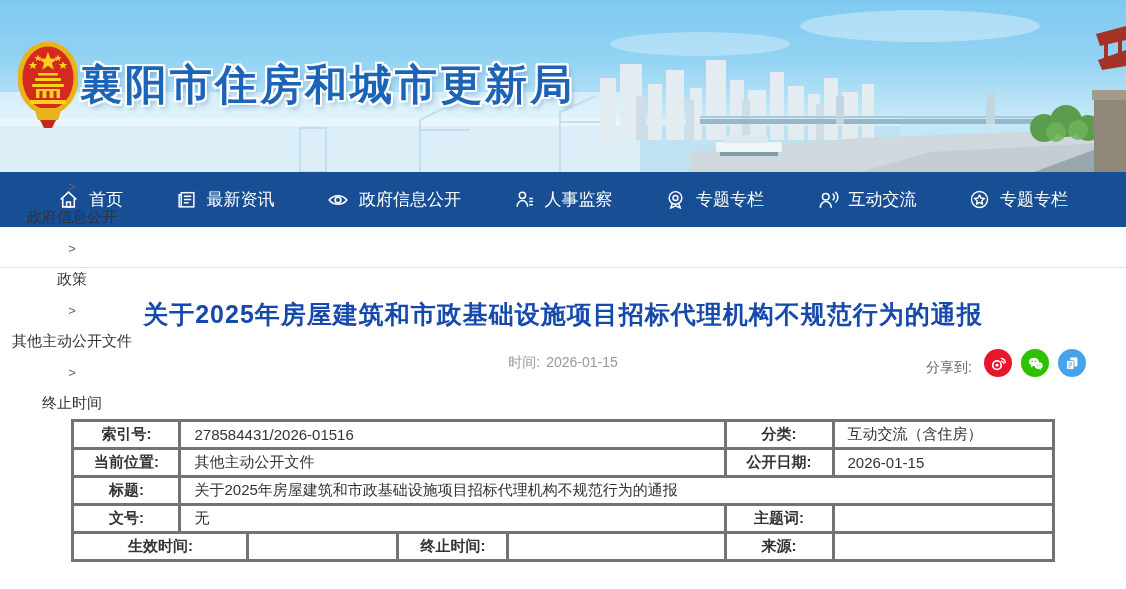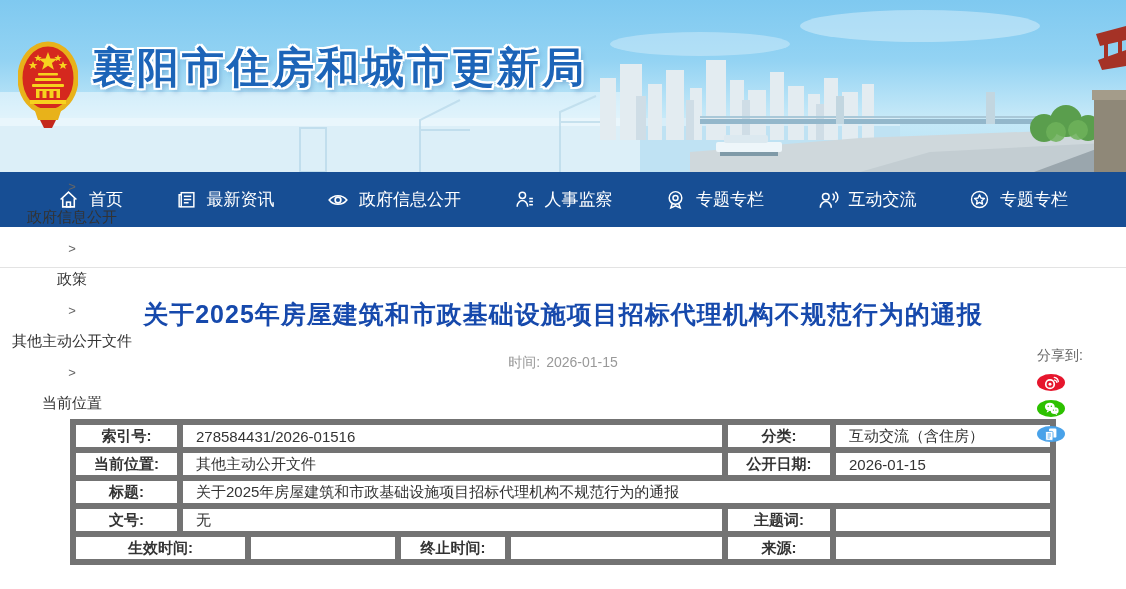--- a/index.html
+++ b/index.html
@@ -6,21 +6,21 @@
   html,body { width:1126px; height:589px; }
   body { font-family:"Liberation Sans","DejaVu Sans",sans-serif; background:#ffffff; overflow:hidden; }
   .page { width:1126px; height:589px; position:relative; background:#fff; }
 
   
   .banner {
     position:relative; width:100%; height:172px; overflow:hidden;
     background:linear-gradient(180deg,#7fc9f0 0%,#93d3f3 35%,#c6e9f8 68%,#b7e2f4 100%);
   }
   .banner-art { position:absolute; left:0; top:0; width:100%; height:100%; display:block; }
-  .brand { position:absolute; left:18px; top:40px; display:flex; gap:14px; }
+  .brand { position:absolute; left:18px; top:40px; display:flex; align-items:center; gap:2px; }
   .emblem { width:60px; height:90px; flex:0 0 auto; }
   .site-title {
     font-size:42px; font-weight:bold; color:#1c64b8; letter-spacing:3px; white-space:nowrap;
     text-shadow:-2px -2px 0 #fff, 2px -2px 0 #fff, -2px 2px 0 #fff, 2px 2px 0 #fff,
                  0 -2px 0 #fff, 0 2px 0 #fff, -2px 0 0 #fff, 2px 0 0 #fff,
                  3px 4px 5px rgba(30,80,150,.35);
   }
 
   
   .topnav {
@@ -43,34 +43,34 @@
   .bc-home { display:flex; align-items:center; }
 
   
   .content { padding-top:30px; }
   .article-title {
     text-align:center; font-size:25px; font-weight:bold; color:#1649ac; letter-spacing:1px;
   }
   .meta-row { position:relative; margin-top:16px; height:30px; }
   .time-wrap { text-align:center; font-size:14px; color:#999; line-height:30px; }
   .time-wrap .tv { margin-left:6px; }
-  .share-wrap { position:absolute; right:40px; top:0; display:flex; align-items:flex-start; gap:9px; height:30px;flex-direction:column; }
+  .share-wrap { position:absolute; right:40px; top:0; display:flex; align-items:flex-end; gap:9px; height:30px; }
   .share-label { font-size:14px; color:#666; margin-right:3px; }
   .share-btn { width:28px; height:28px; border-radius:50%; display:flex; align-items:center; justify-content:center; cursor:pointer; }
   .share-btn svg { display:block; }
   .sb-weibo { background:#e6162d; }
   .sb-wechat { background:#2dc100; }
   .sb-copy { background:#49a2e9; }
 
   
   .meta-table {
     width:980px; margin:42px auto 0 auto; border-collapse:collapse; table-layout:fixed;
     font-size:15px; color:#333;
   }
-  .meta-table td { border:6px solid #737373; height:28px; overflow:hidden; white-space:nowrap; }
+  .meta-table td { border:3px solid #737373; height:28px; overflow:hidden; white-space:nowrap; }
   .meta-table td.lbl { text-align:center; font-weight:bold; }
   .meta-table td.val { text-align:left; padding-left:13px; }
 </style>
 </head>
 <body>
 
 <div class="page">
 
   <header class="banner">
     <svg class="banner-art" viewBox="0 0 1126 172" preserveAspectRatio="none">
@@ -247,21 +247,21 @@
       </span>
       <span class="crumb-prefix">当前位置：</span>
       <a class="crumb-link">首页</a>
       <span class="crumb-sep">&gt;</span>
       <a class="crumb-link">政府信息公开</a>
       <span class="crumb-sep">&gt;</span>
       <a class="crumb-link">政策</a>
       <span class="crumb-sep">&gt;</span>
       <a class="crumb-link">其他主动公开文件</a>
       <span class="crumb-sep">&gt;</span>
-      <a class="crumb-link">当前位置</a>
+      <a class="crumb-link">终止时间</a>
     </div>
   </div>
 
   <main class="content">
     <h2 class="article-title">关于2025年房屋建筑和市政基础设施项目招标代理机构不规范行为的通报</h2>
 
     <div class="meta-row">
       <div class="time-wrap">
         <span>时间:</span><span class="tv">2026-01-15</span>
       </div>

